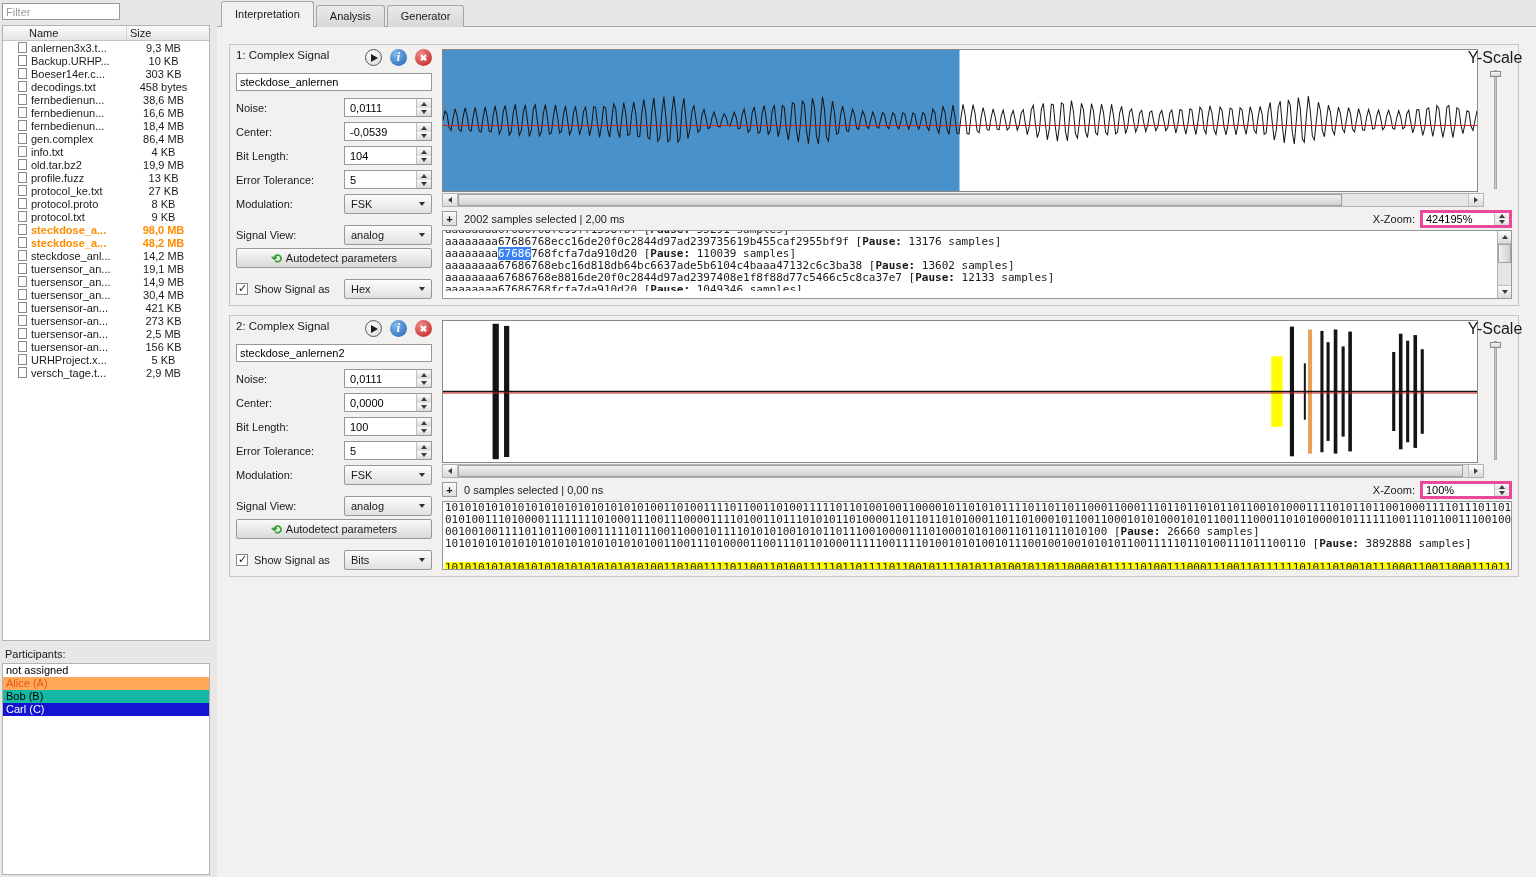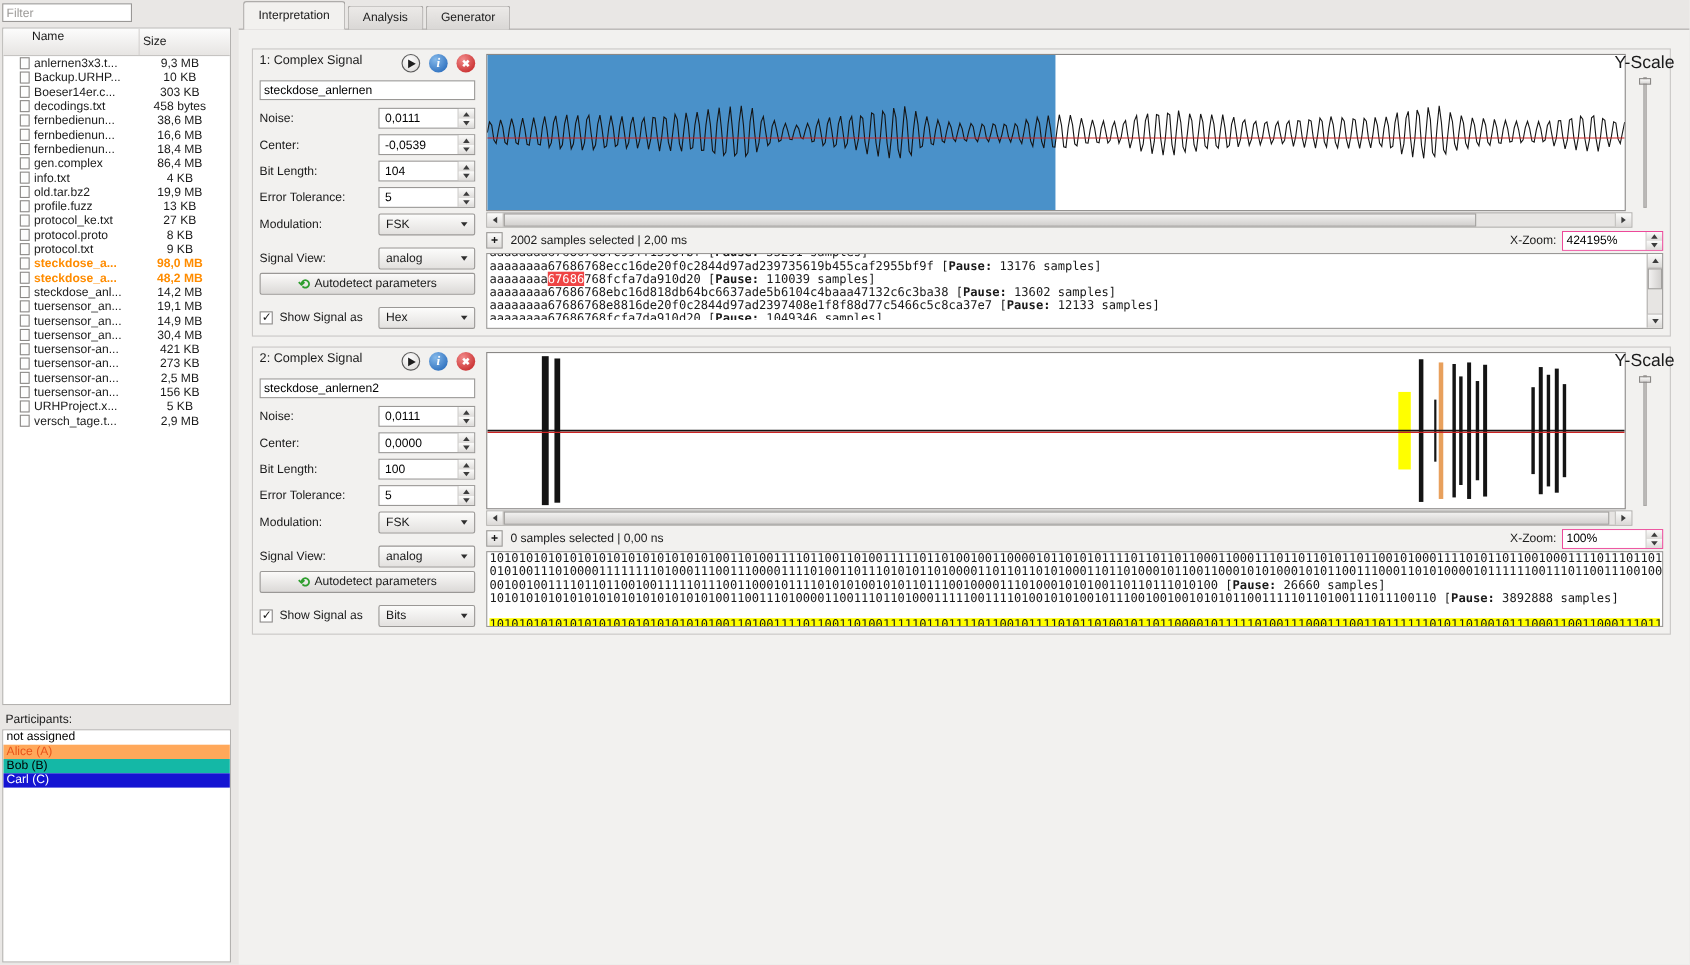--- a/index.html
+++ b/index.html
@@ -5,21 +5,21 @@
   *{box-sizing:border-box;margin:0;padding:0}
   html,body{width:1536px;height:877px;overflow:hidden}
   body{font-family:"Liberation Sans",sans-serif;font-size:11px;color:#1a1a1a;background:#e9e7e5}
   .app{display:flex;width:100%;height:100%}
 
   
   .sidebar{width:212px;flex:none;padding:3px 2px 2px 2px;display:flex;flex-direction:column}
   .filter-input{width:118px;height:17px;border:1px solid #9a9896;background:#fff;font:inherit;padding:0 3px;margin-bottom:5px}
   .filter-input::placeholder{color:#9b9997}
   .file-panel{height:616px;background:#fff;border:1px solid #b4b2b0;overflow:hidden}
-  .file-header{display:flex;height:25px;background:linear-gradient(#fcfcfc,#e7e5e3);border-bottom:1px solid #c6c4c2;align-items:center}
+  .file-header{display:flex;height:15px;background:linear-gradient(#fcfcfc,#e7e5e3);border-bottom:1px solid #c6c4c2;align-items:center}
   .file-header .col-name{width:124px;padding-left:26px;border-right:1px solid #d4d2d0;height:100%;line-height:15px}
   .file-header .col-size{flex:1;padding-left:3px}
   .file-row{display:flex;align-items:center;height:13px;padding-left:15px}
   .file-icon{width:9px;height:11px;background:#fdfdfd;border:1px solid #8a8886;margin-right:4px;flex:none}
   .file-name{flex:1;white-space:nowrap;overflow:hidden}
   .file-size{width:80px;text-align:center;padding-right:11px;white-space:nowrap}
   .file-row.hl{color:#ff8c00;font-weight:bold}
   .participants-label{margin:7px 2px 3px 3px}
   .participants-panel{flex:1;background:#fff;border:1px solid #b4b2b0;overflow:hidden}
   .part-row{height:13px;line-height:13px;padding:0 3px;white-space:nowrap}
@@ -76,29 +76,29 @@
   .arr-left{border-top:3.5px solid transparent;border-bottom:3.5px solid transparent;border-right:4.5px solid #3c3c3c}
   .arr-right{border-top:3.5px solid transparent;border-bottom:3.5px solid transparent;border-left:4.5px solid #3c3c3c}
   .arr-up{border-left:3.5px solid transparent;border-right:3.5px solid transparent;border-bottom:4.5px solid #3c3c3c}
   .arr-down{border-left:3.5px solid transparent;border-right:3.5px solid transparent;border-top:4.5px solid #3c3c3c}
   .sb-track{flex:1;position:relative}
   .sb-thumb{position:absolute;top:0;bottom:0;background:linear-gradient(#f2f1f0,#d2d0ce);border:1px solid #a2a09e}
   .status-row{display:flex;align-items:center;height:23px;flex:none;padding:2px 0 2px 0}
   .plus-btn{width:15px;height:15px;border:1px solid #9a9896;background:linear-gradient(#fbfbfa,#dfdddb);display:flex;align-items:center;justify-content:center;margin-right:7px;font-weight:bold;flex:none}
   .status-text{flex:1;white-space:nowrap;overflow:hidden}
   .xzoom-label{margin-right:5px;flex:none}
-  .xzoom-box{width:92px;height:18px;border:1px solid #ec4899;background:#fff;display:flex;flex:none}
+  .xzoom-box{width:92px;height:18px;border:3px solid #ec4899;background:#fff;display:flex;flex:none}
   .xzoom-box input{flex:1;border:none;outline:none;font:inherit;padding:0 3px;min-width:0}
   .proto-wrap{flex:1;display:flex;border:1px solid #9a9896;background:#fff;min-height:0;overflow:hidden}
   .proto-view{flex:1;overflow:hidden;font-family:"DejaVu Sans Mono",monospace;font-size:11px;line-height:12px;padding:0 2px;min-width:0}
   .proto-view.clip-top{position:relative;top:-7px}
   .proto-row{white-space:nowrap;height:12px}
   .proto-row b{font-weight:bold}
   .proto-row.yellow{background:#ffff00}
-  .hl-blue{background:#ef4444;color:#fff}
+  .hl-blue{background:#3b82f6;color:#fff}
   .vscroll{width:14px;flex:none;border-left:1px solid #b4b2b0;background:#e7e5e3;display:flex;flex-direction:column}
   .vs-btn{height:13px;flex:none;display:flex;align-items:center;justify-content:center;background:linear-gradient(#fbfbfa,#dbd9d7)}
   .vs-btn.top{border-bottom:1px solid #c2c0be}
   .vs-btn.bottom{border-top:1px solid #c2c0be}
   .vs-track{flex:1;position:relative}
   .vs-thumb{position:absolute;left:0;right:0;top:0;height:46%;background:linear-gradient(90deg,#f2f1f0,#d2d0ce);border:1px solid #a2a09e}
 </style>
 </head>
 <body>
 

